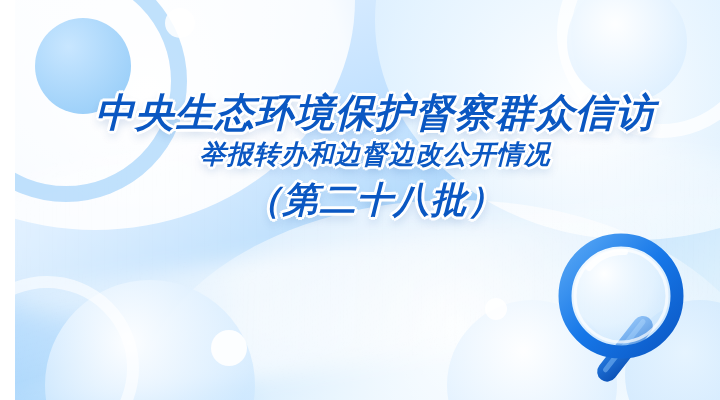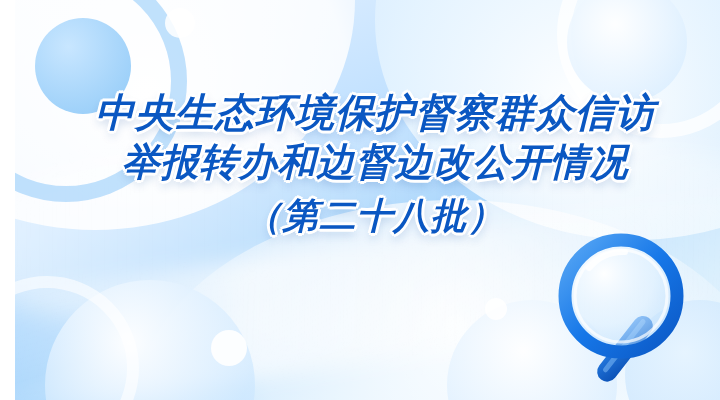--- a/index.html
+++ b/index.html
@@ -147,21 +147,21 @@
       2px -2px 0 #ffffff,
       -2px -2px 0 #ffffff,
       0 3px 0 #ffffff,
       0 -3px 0 #ffffff,
       3px 0 0 #ffffff,
       -3px 0 0 #ffffff,
       0 5px 10px rgba(10, 70, 150, 0.28);
     white-space: nowrap;
   }
   .title-line.l1 { font-size: 39px; }
-  .title-line.l2 { font-size: 38px; }
+  .title-line.l2 { font-size: 26px; }
   .title-line.l3 {
     font-size: 36px;
     margin-top: 6px;
   }
 </style>
 </head>
 <body>
 
 <div id="poster">
 

